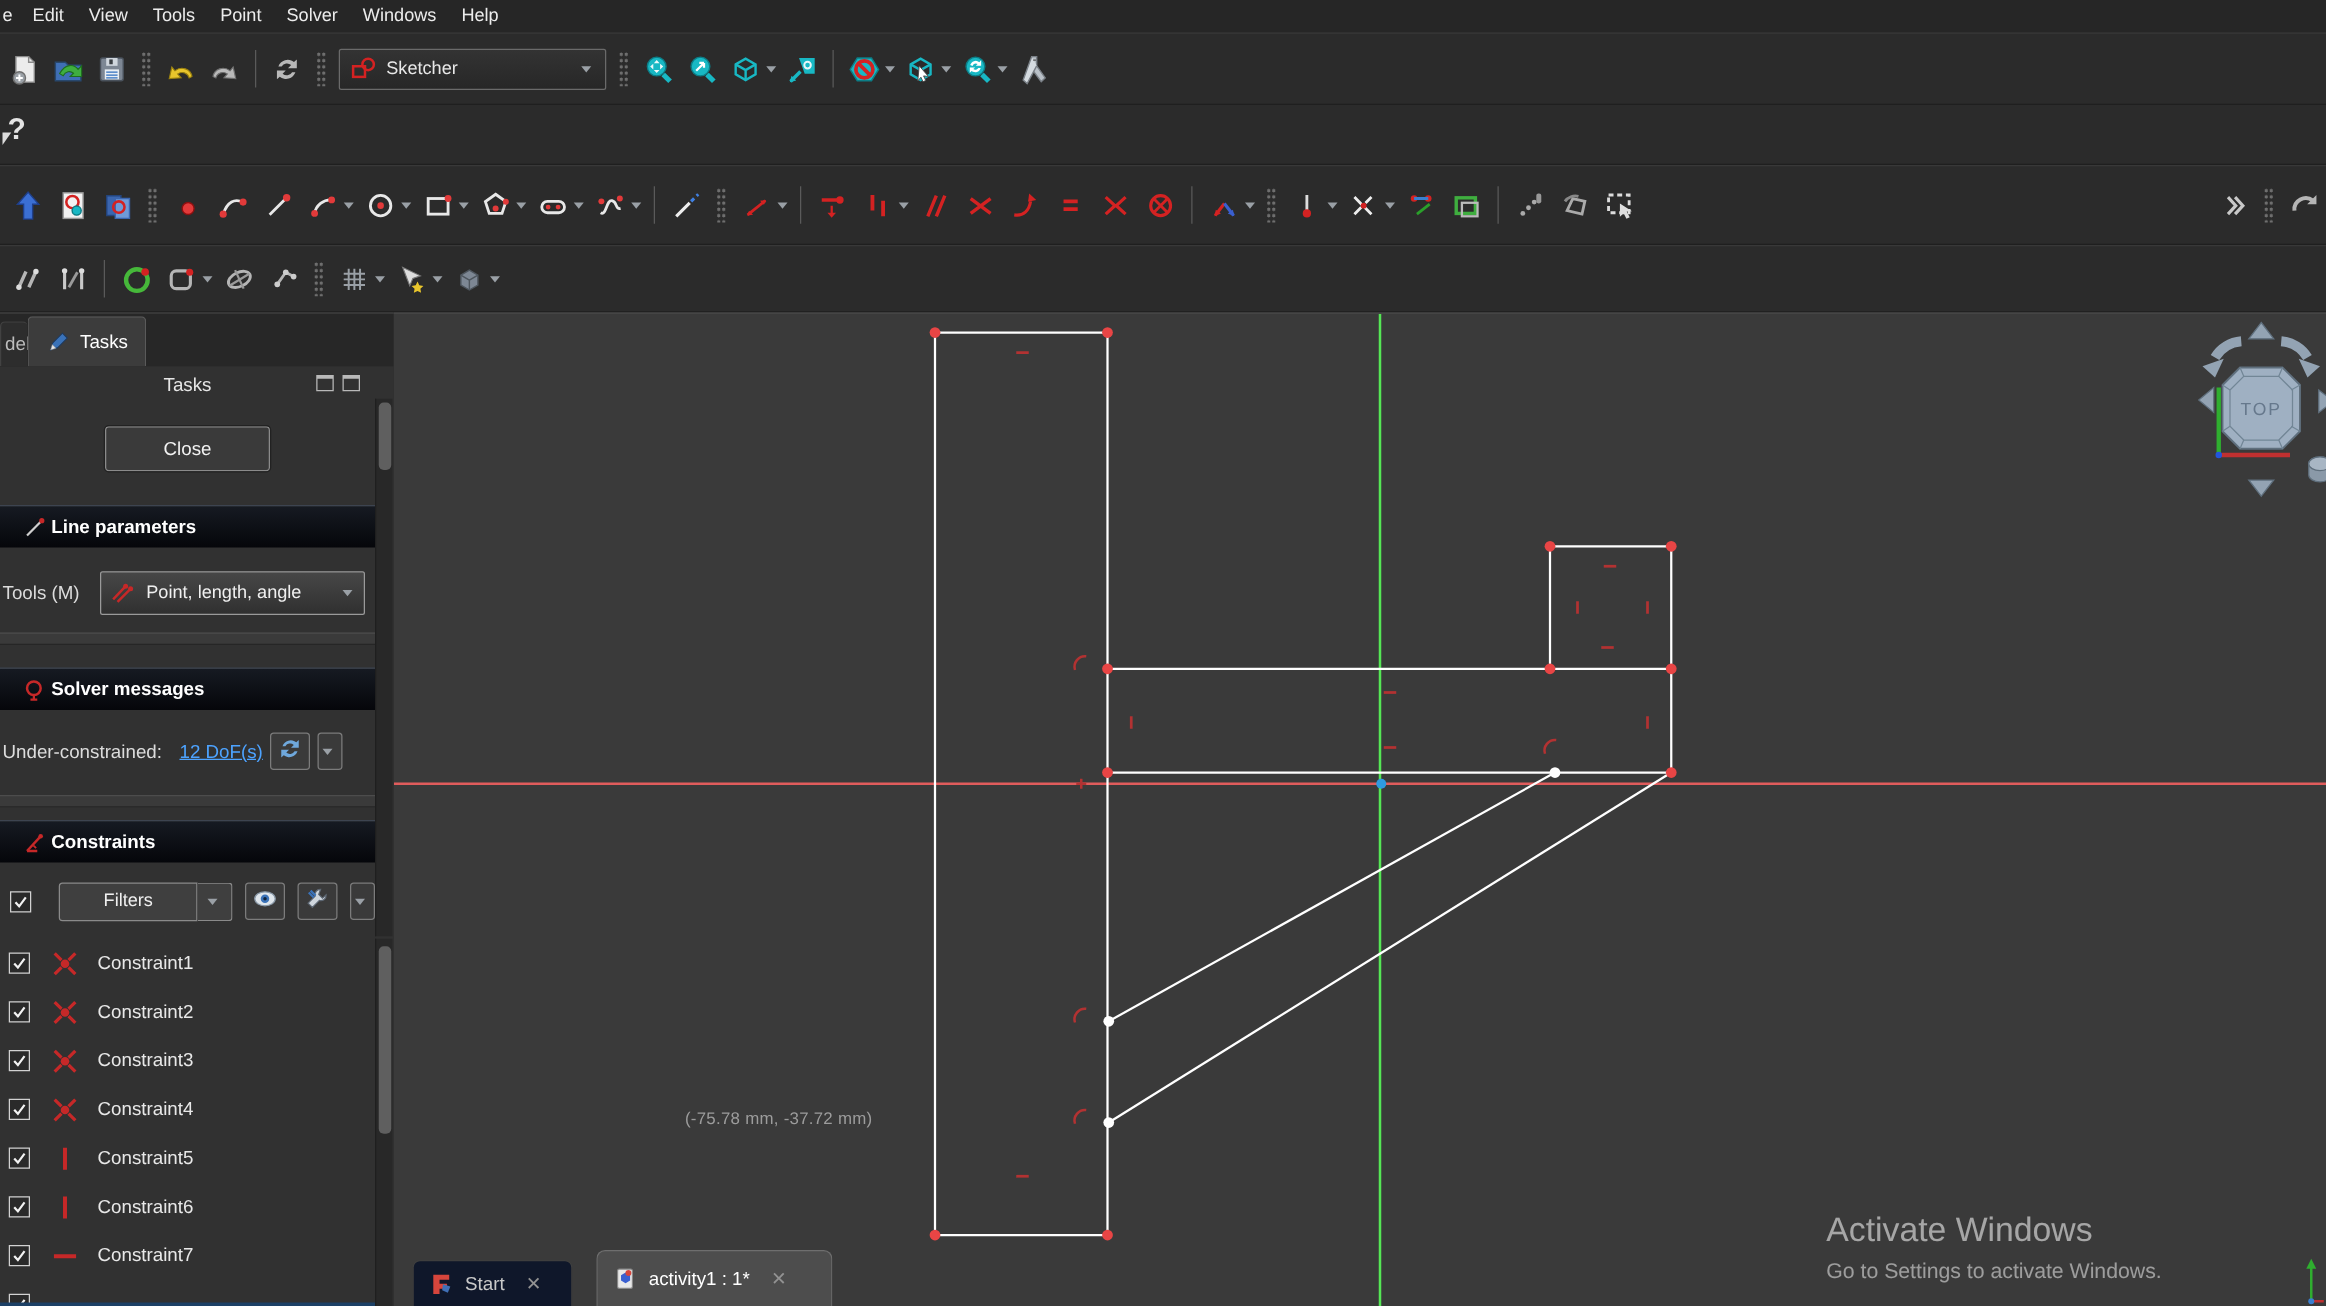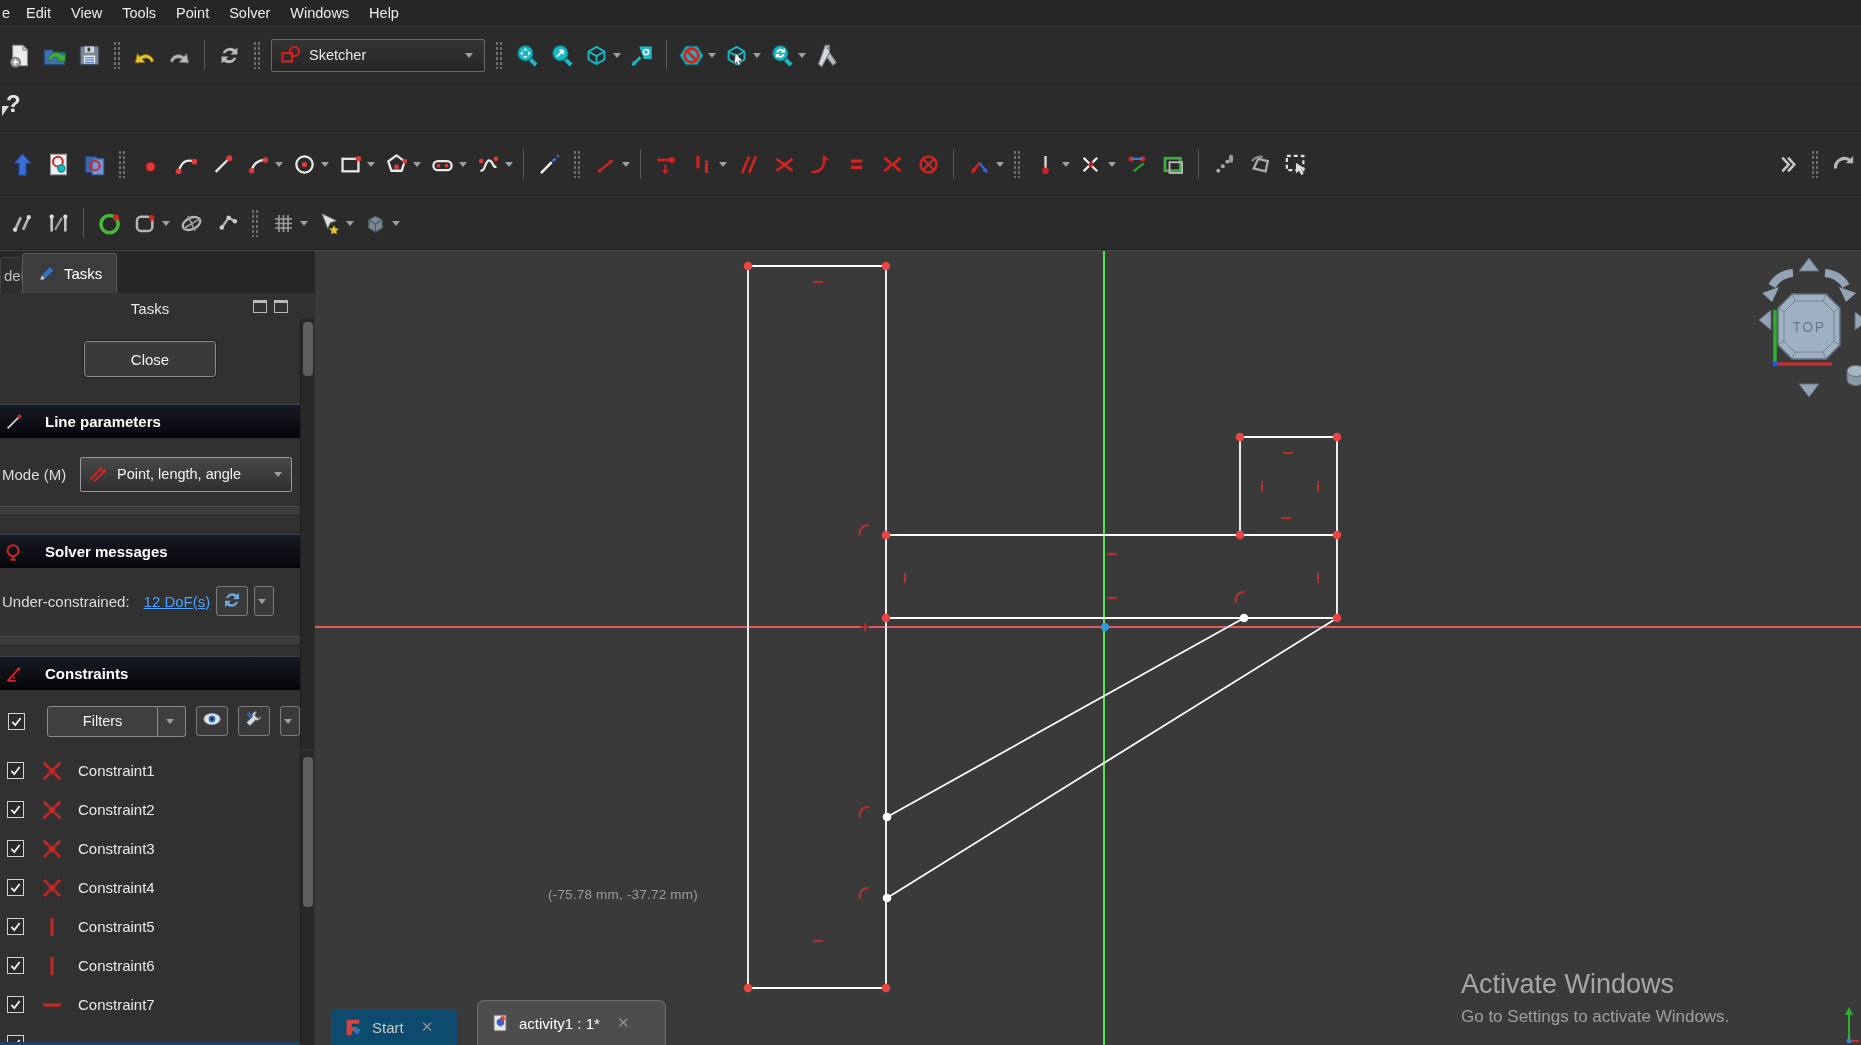--- a/index.html
+++ b/index.html
@@ -42,21 +42,21 @@
   .ctab{height:36px;display:flex;align-items:center;gap:8px;padding:0 14px;font-size:15px;color:#bdbdbd;
     background:#2d2d2d;border:1px solid #424242;border-bottom:none;border-radius:4px 4px 0 0}
   .ctab.model{width:22px;padding:0 3px;overflow:hidden;border-right:none}
   .ctab.active{height:40px;background:#3c3c3c;color:#fff;border-color:#5a5a5a}
   .ctab .i16{width:19px;height:19px;display:inline-block}
   .ptitle{position:absolute;left:0;top:44px;width:300px;height:26px;display:flex;align-items:center;justify-content:center;font-size:15px;color:#e6e6e6}
   .winbtns{position:absolute;right:12px;top:5px;display:flex;gap:7px}
   .wb{width:14px;height:13px;border:1.6px solid #b9b9b9;border-top-width:3px;display:inline-block}
   .closebtn{display:block;position:absolute;left:84px;top:90px;width:132px;height:36px;background:#3a3a3a;color:#f2f2f2;
     font-size:15px;font-family:inherit;border:1px solid #8a8a8a;border-radius:3px;outline:1px solid #222}
-  .sect{position:absolute;left:0;width:300px;height:34px;display:flex;align-items:center;gap:21px;padding-left:4px;
+  .sect{position:absolute;left:0;width:300px;height:34px;display:flex;align-items:center;gap:3px;padding-left:18px;
     background:linear-gradient(180deg,#161a22 0%,#05060a 100%);border-top:1px solid #3d4450;color:#fff}
   .sect b{font-size:15px}
   .sect .ic{width:20px;height:20px}
   .ic svg{width:100%;height:100%}
   .s-line{top:153px}.s-solver{top:283px}.s-constr{top:405px}
   .moderow{position:absolute;left:0;top:205px;width:300px;height:36px;display:flex;align-items:center}
   .modelabel{font-size:15px;color:#dcdcdc;padding-left:2px;width:80px}
   .combo{flex:1;height:35px;margin-right:8px;display:flex;align-items:center;gap:8px;padding:0 6px;
     background:linear-gradient(#474747,#303030);border:1px solid #9a9a9a;border-radius:2px;font-size:14.5px;color:#f0f0f0}
   .combo .ic{width:22px;height:22px}
@@ -99,21 +99,21 @@
   .watermark{position:absolute;left:1146px;top:718px;color:rgba(255,255,255,.55)}
   .watermark .w1{font-size:27px;font-weight:400}
   .watermark .w2{font-size:17px;margin-top:7px;color:rgba(255,255,255,.5)}
   .navcube{position:absolute;right:0;top:5px;width:106px;height:152px}
   .minaxis{position:absolute;right:0;bottom:0;width:26px;height:42px}
   .mditabs{position:absolute;left:15px;bottom:0;display:flex;align-items:flex-end}
   .mtab{display:flex;align-items:center;gap:9px;padding:0 12px;font-size:15px}
   .mtab .ti{width:20px;height:20px}
   .mtab .ti svg{width:100%;height:100%}
   .mtab .x{font-size:15px;font-weight:bold;color:#929292;margin-left:8px}
-  .mtab.start{height:37px;background:#0c4a6e;border:1px solid #3e3e3e;border-bottom:none;border-radius:6px 6px 0 0;color:#c9c9c9;width:128px}
+  .mtab.start{height:37px;background:#0f172a;border:1px solid #3e3e3e;border-bottom:none;border-radius:6px 6px 0 0;color:#c9c9c9;width:128px}
   .mtab.act{height:45px;background:#4d4d4d;border:1px solid #6e6e6e;border-bottom:none;border-radius:7px 7px 0 0;color:#fff;margin-left:19px;width:189px}
 </style>
 </head>
 <body>
 
 <div class="app">
 
   <div class="menubar" id="menubar">
       <span class="mi">e</span>
       <span class="mi">Edit</span>
@@ -559,21 +559,21 @@
       <button class="closebtn">Close</button>
 
       <div class="sect s-line">
         <span class="ic"><svg viewBox="0 0 22 22" width="100%" height="100%">
               <path d="M4 18L16 6" stroke="#cfcfcf" stroke-width="2"></path>
               <circle cx="17" cy="5" r="2.3" fill="#c62828"></circle>
             </svg></span>
         <b>Line parameters</b>
       </div>
       <div class="moderow">
-        <span class="modelabel">Mode (M)</span>
+        <span class="modelabel">Tools (M)</span>
         <div class="combo">
           <span class="ic"><svg viewBox="0 0 22 22" width="100%" height="100%">
                 <path d="M3.5 16.5l9.5-10M7 18.5l10-10" stroke="#c62828" stroke-width="2"></path>
                 <circle cx="13.5" cy="6" r="2" fill="#c62828"></circle>
                 <circle cx="17.5" cy="8" r="2" fill="#c62828"></circle>
               </svg></span>
           <span>Point, length, angle</span>
           <span class="dda dd"></span>
         </div>
       </div>

